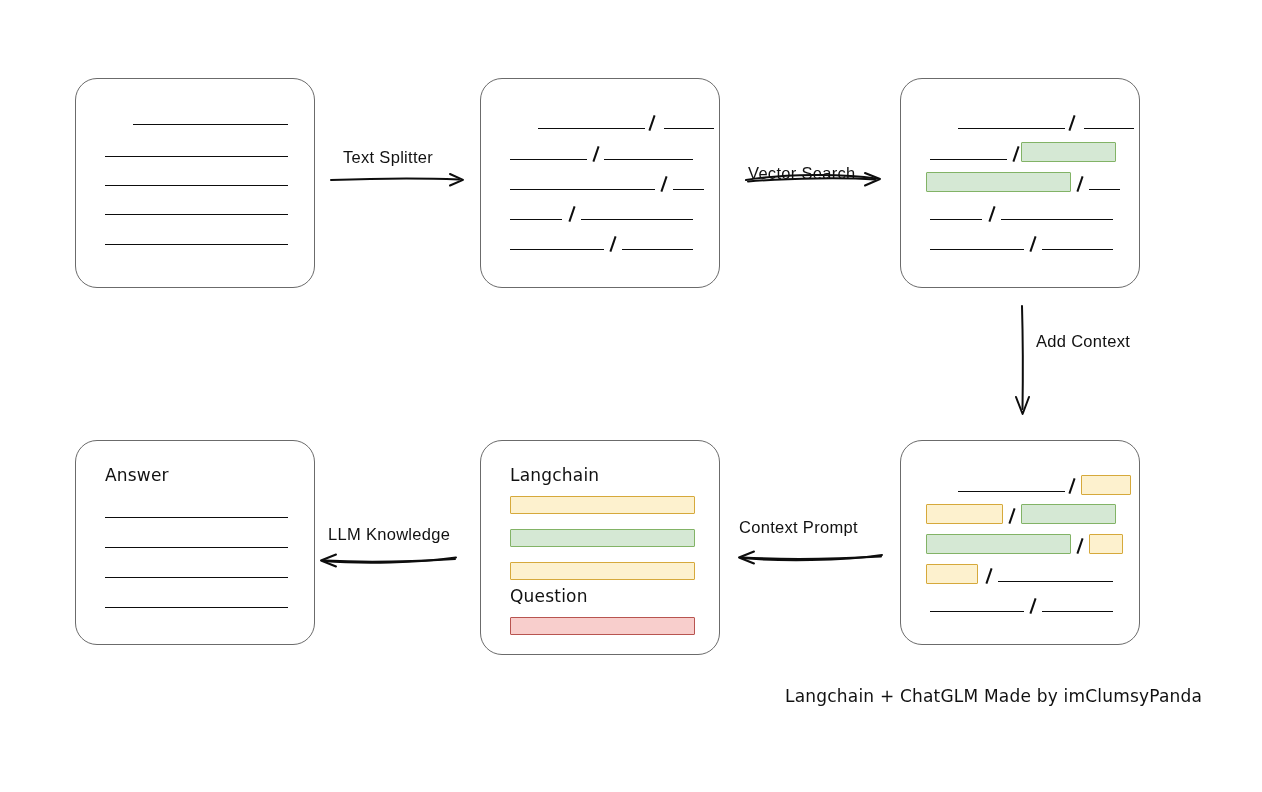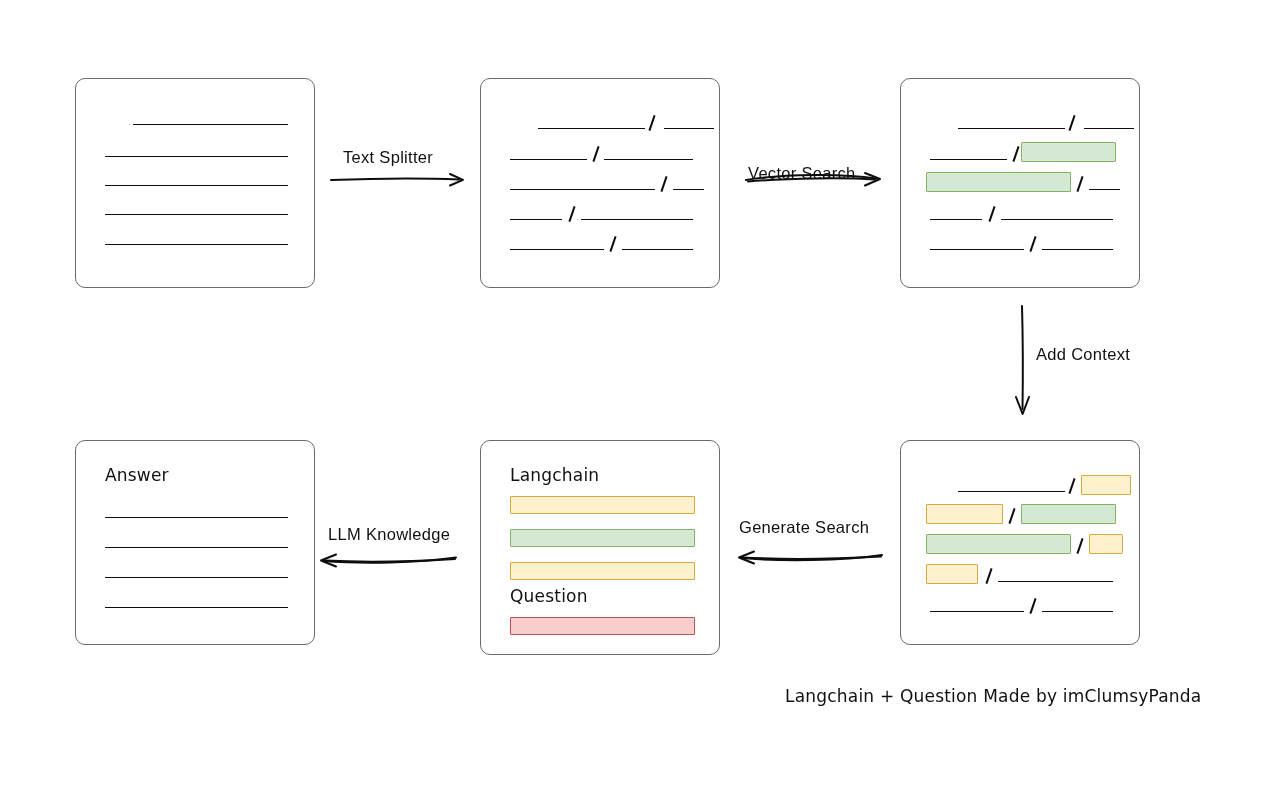--- a/index.html
+++ b/index.html
@@ -20,21 +20,21 @@
   .canvas {
     position: absolute;
     inset: 0;
   }
 
   
   .card {
     position: absolute;
     box-sizing: border-box;
     border: 1.3px solid #6b6b6b;
-    border-radius: 10px;
+    border-radius: 22px;
     background: #ffffff;
   }
 
   .card-inner {
     position: absolute;
     inset: 0;
   }
 
   
   .rule {
@@ -233,35 +233,35 @@
     <path class="arrow-head" d="M120,6 L133,11.8 L120,17.5"></path>
   </svg>
 
   <div class="edge-label" style="left:748px; top:164px;">Vector Search</div>
   <svg class="arrow-svg" style="left:745px; top:166px;" width="142" height="26" viewBox="0 0 142 26">
     <path class="arrow-path" d="M1,14 C40,7.5 100,7.5 131,12.5"></path>
     <path class="arrow-path" d="M3,15.5 C45,12 100,11.5 130,13.5"></path>
     <path class="arrow-head" d="M120,7 L135,13 L120,19.5"></path>
   </svg>
 
-  <div class="edge-label" style="left:1036px; top:345px;">Add Context</div>
+  <div class="edge-label" style="left:1036px; top:332px;">Add Context</div>
   <svg class="arrow-svg" style="left:1010px; top:305px;" width="26" height="115" viewBox="0 0 26 115">
     <path class="arrow-path" d="M12,1 C13,36 13,72 12.5,104"></path>
     <path class="arrow-head" d="M6,92 L12.6,109 L19,92"></path>
   </svg>
 
-  <div class="edge-label" style="left:739px; top:518px;">Generate Search</div>
+  <div class="edge-label" style="left:739px; top:518px;">Context Prompt</div>
   <svg class="arrow-svg" style="left:736px; top:545px;" width="148" height="24" viewBox="0 0 148 24">
     <path class="arrow-path" d="M146,10 C105,16 45,16.5 5,13"></path>
     <path class="arrow-path" d="M145,11.5 C100,14 45,14.5 7,12.5"></path>
     <path class="arrow-head" d="M18,6.5 L3,12.5 L18,18.5"></path>
   </svg>
 
   <div class="edge-label" style="left:328px; top:525px;">LLM Knowledge</div>
   <svg class="arrow-svg" style="left:318px; top:548px;" width="140" height="24" viewBox="0 0 140 24">
     <path class="arrow-path" d="M138,9.5 C100,15 45,16 5,13"></path>
     <path class="arrow-path" d="M137,11 C95,13.5 45,14.5 7,12.5"></path>
     <path class="arrow-head" d="M18,6.5 L3,12.5 L18,18.5"></path>
   </svg>
 
-  <div class="credit" style="left:785px; top:686px;">Langchain + Question Made by imClumsyPanda</div>
+  <div class="credit" style="left:785px; top:686px;">Langchain + ChatGLM Made by imClumsyPanda</div>
 
 </div>
 
 </body></html>

